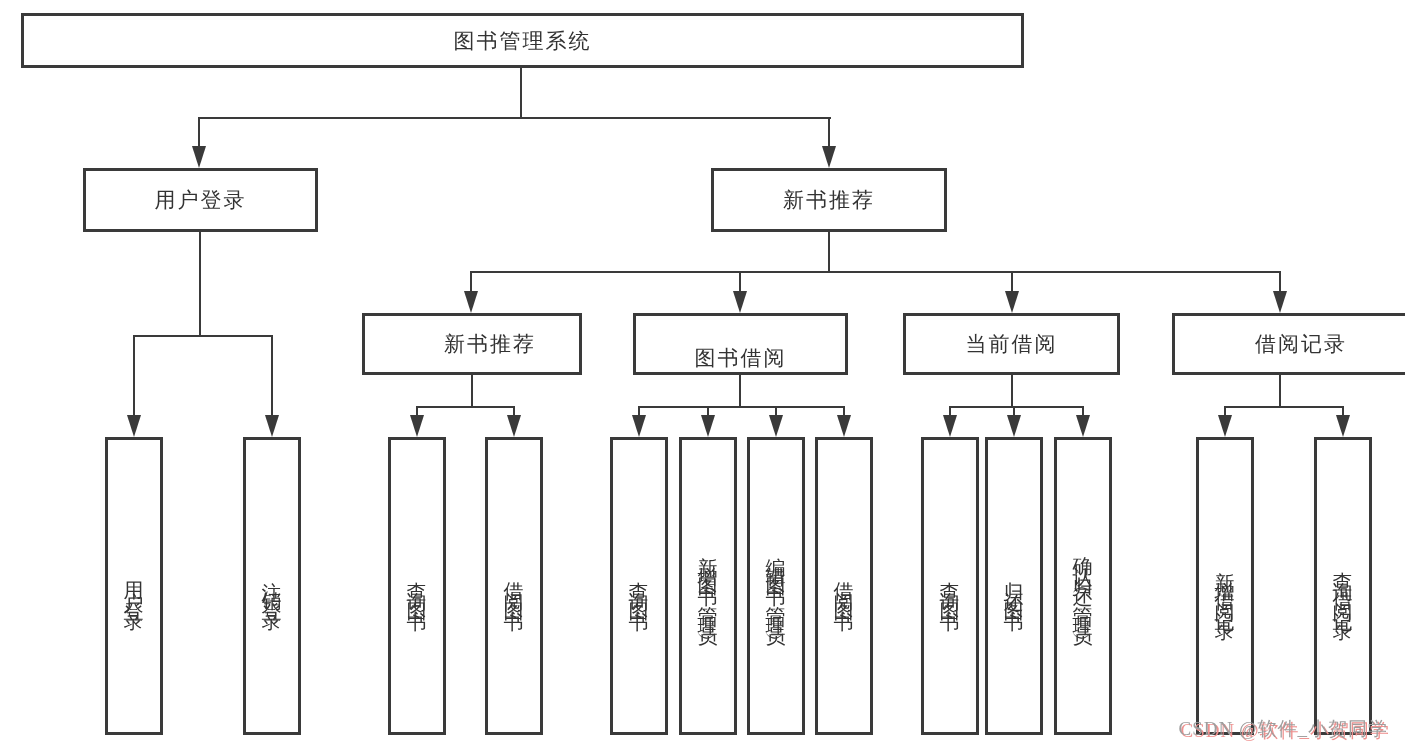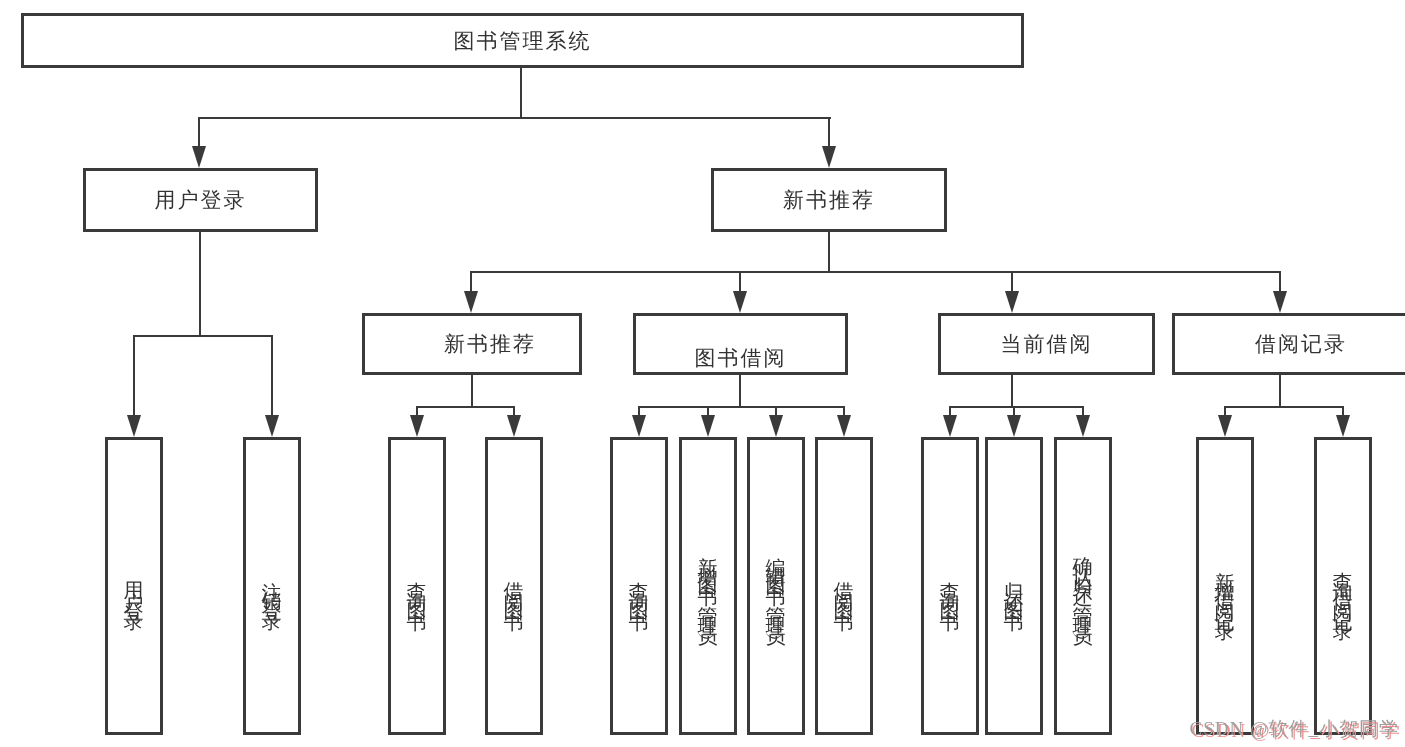--- a/index.html
+++ b/index.html
@@ -46,21 +46,21 @@
   .arrow {
     position: absolute;
     width: 0; height: 0;
     border-left: 7px solid transparent;
     border-right: 7px solid transparent;
     border-top: 22px solid var(--line);
   }
 
   .watermark {
     position: absolute;
-    right: 6px; bottom: 5px;
+    right: 17px; bottom: 5px;
     font-size: 19px;
     color: var(--watermark-text);
     text-shadow: 2px 2px 0 var(--watermark-shadow);
     letter-spacing: 1px;
   }
 </style>
 </head>
 <body>
 
 <div class="canvas">
@@ -93,21 +93,21 @@
   <div class="arrow" style="left:1005px; top:291px;"></div>
   <div class="vline" style="left:1279px; top:271px; height:25px;"></div>
   <div class="arrow" style="left:1273px; top:291px;"></div>
 
   <div class="node hlabel" style="left:362px; top:313px; width:220px; height:62px;padding-left:36px;">
     <span>新书推荐</span>
   </div>
   <div class="node hlabel" style="left:633px; top:313px; width:215px; height:62px;align-items:flex-end;">
     <span>图书借阅</span>
   </div>
-  <div class="node hlabel" style="left:903px; top:313px; width:217px; height:62px;margin-left:35px;">
+  <div class="node hlabel" style="left:903px; top:313px; width:217px; height:62px;">
     <span>当前借阅</span>
   </div>
   <div class="node hlabel" style="left:1172px; top:313px; width:258px; height:62px;">
     <span>借阅记录</span>
   </div>
 
   <div class="vline" style="left:199px; top:232px; height:105px;"></div>
   <div class="hline" style="left:133px; top:335px; width:140px;"></div>
   <div class="vline" style="left:133px; top:335px; height:88px;"></div>
   <div class="arrow" style="left:127px; top:415px;"></div>

